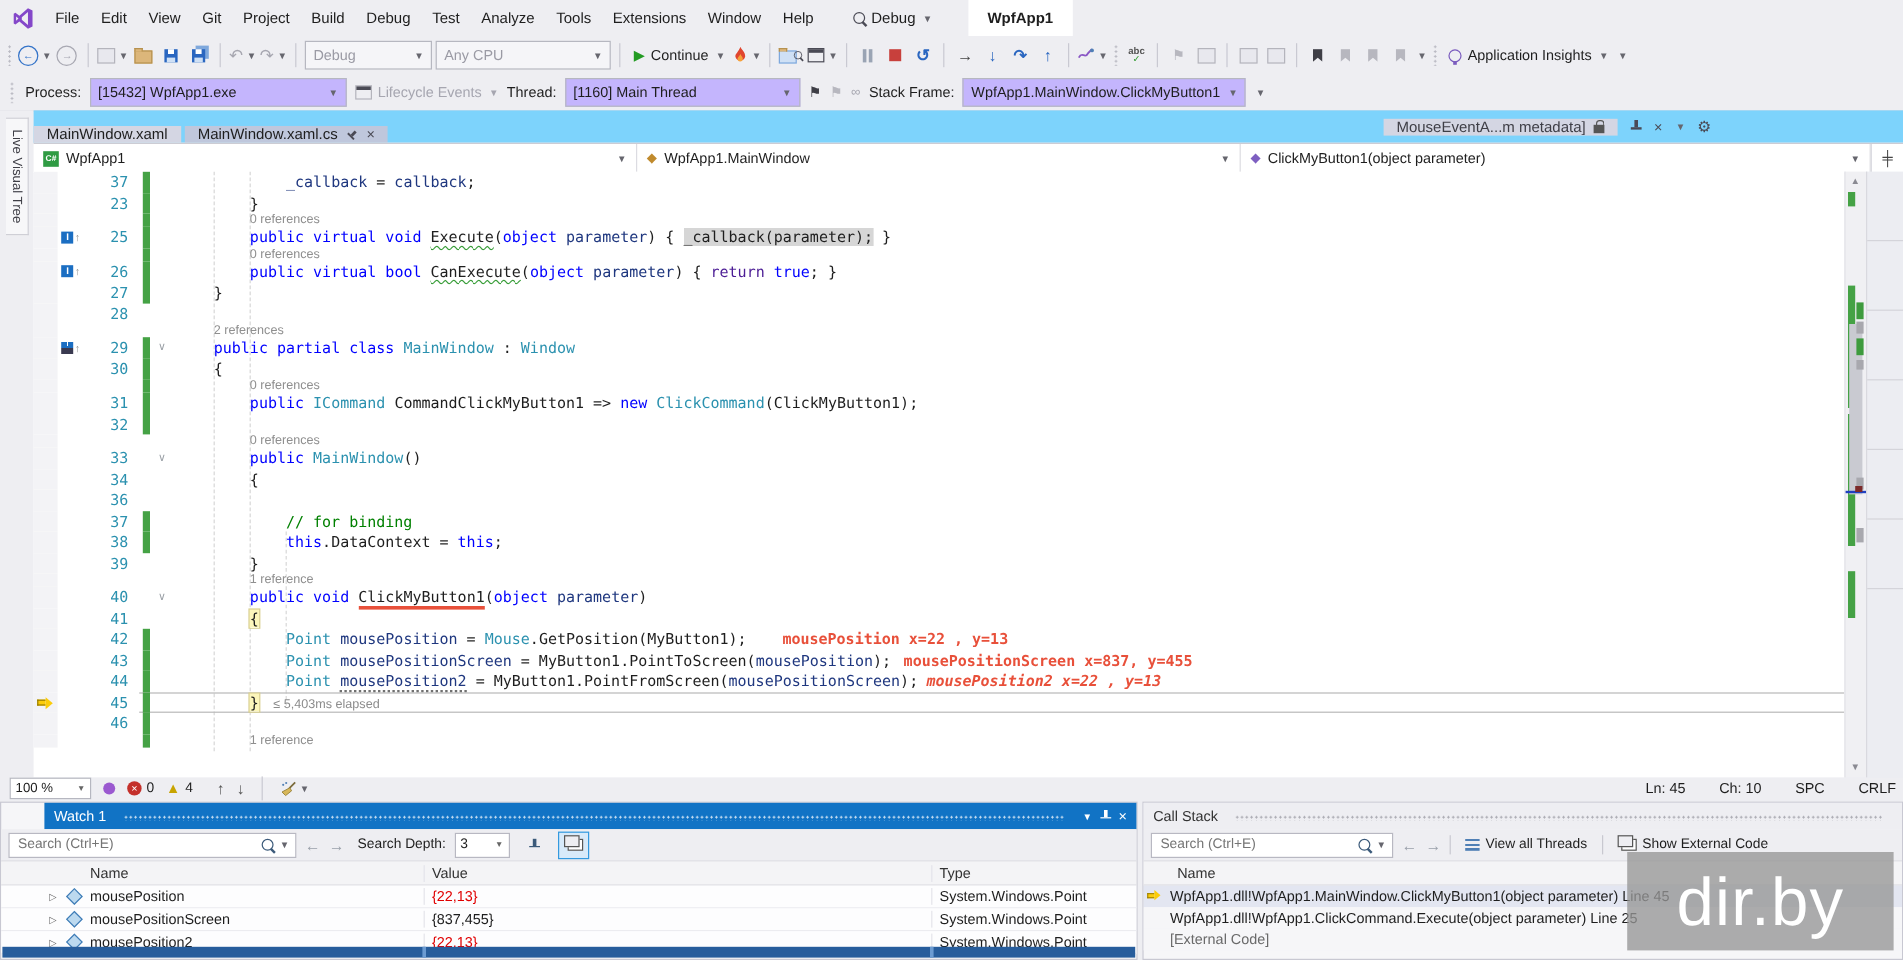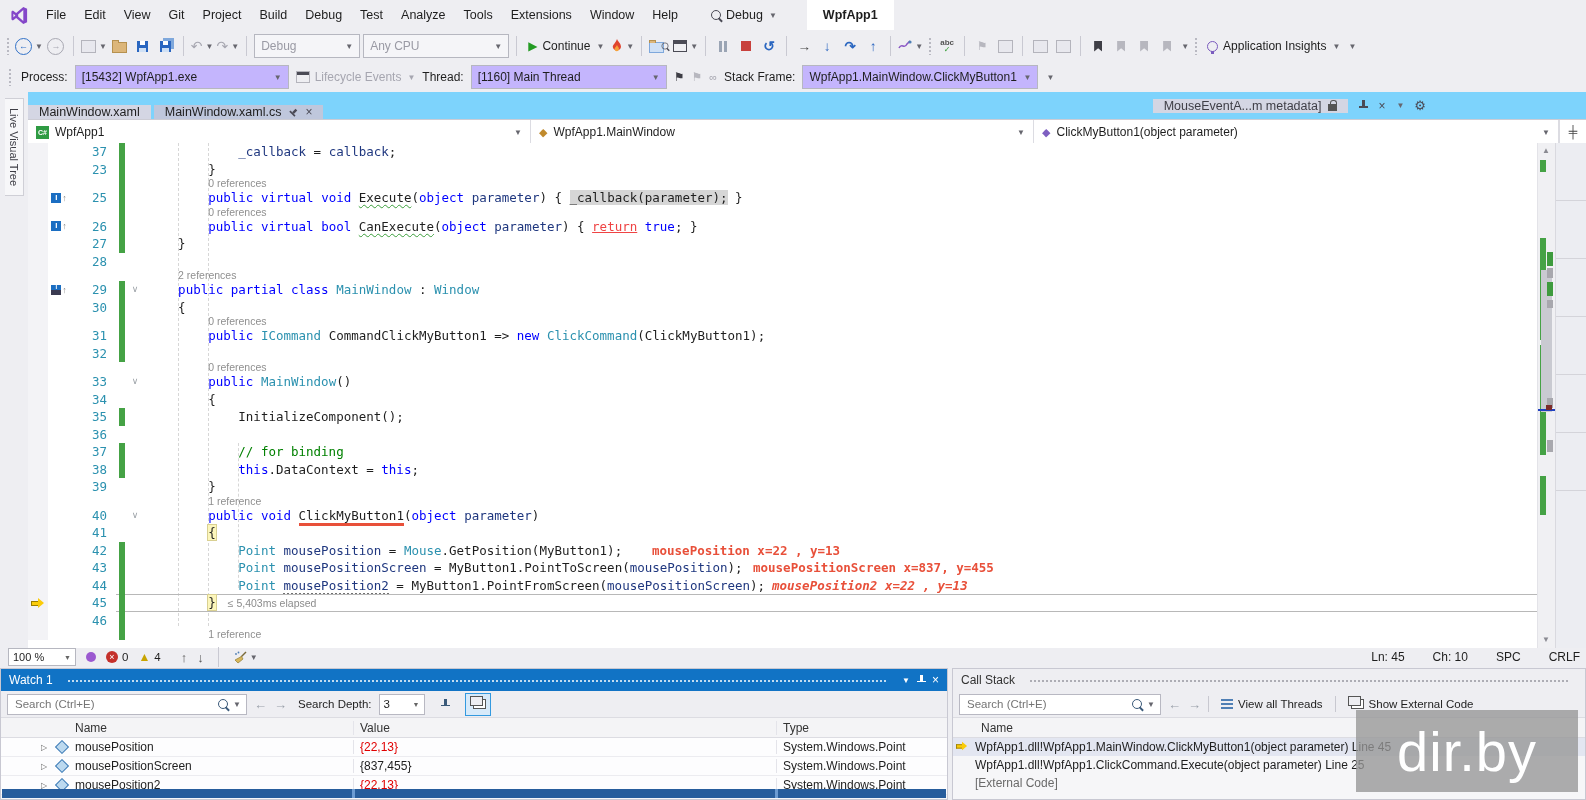--- a/index.html
+++ b/index.html
@@ -96,21 +96,21 @@
   .m-bp{width:20px;flex:none;background:#f3f3f6;}
   .m-ico{width:22px;flex:none;display:flex;align-items:center;justify-content:center;}
   .m-num{width:44px;flex:none;text-align:right;padding-right:7px;color:#2b91af;font:12.5px/17.5px "DejaVu Sans Mono",monospace;box-sizing:border-box;}
   .m-chg{width:12px;flex:none;position:relative;}
   .m-chg i{position:absolute;left:5px;top:0;bottom:0;width:6px;background:#45a245;}
   .m-fold{width:18px;flex:none;text-align:center;color:#9aa0a6;font-size:9px;line-height:17px;}
   pre.codeline{margin:0;padding:0 0 0 4px;flex:1;font:12.5px/17.5px "DejaVu Sans Mono",monospace;white-space:pre;position:relative;color:#1e1e1e;}
   .lensrow pre.codeline{font:10.5px/11px "Liberation Sans",sans-serif;color:#8f8f8f;}
   .c-p{color:#1e1e1e;}
   .c-kw{color:#0000ff;}
-  .c-ctrl{color:#ef4444;text-decoration:underline;}
+  .c-ctrl{color:#4c1d95;}
   .c-ty{color:#2b91af;}
   .c-id{color:#1f377f;}
   .c-cm{color:#008000;}
   .c-sq{text-decoration-line:underline;text-decoration-style:wavy;text-decoration-color:#3a9e3a;text-decoration-thickness:1px;text-underline-offset:2px;}
   .c-hl{background:#d6d6d6;}
   .c-br{background:#fcf6bb;box-shadow:0 0 0 1px #d9d092;}
   .c-mu{border-bottom:3px solid #e8503a;}
   .c-dot{border-bottom:2px dotted #707070;}
   .ann{position:absolute;top:0;color:#e8503a;font-weight:bold;font-family:"DejaVu Sans Mono",monospace;font-size:12.5px;}
   .erow[data-line="42"] .ann{left:508px;}
@@ -140,21 +140,21 @@
   .warnico{color:#c8a400;font-size:12px;}
   .health{width:10px;height:10px;border-radius:50%;background:#9b59d0;}
   #status-right{position:absolute;right:14px;display:flex;gap:28px;font-size:12px;}
 
   
   #bottom{position:absolute;left:0;top:668px;width:1586px;height:132px;background:#eeeef2;}
   .panel{position:absolute;top:0;height:132px;border:1px solid #c8c8d2;box-sizing:border-box;background:#f6f6f8;}
   #watch{left:0;width:948px;}
   #csk{left:952px;width:634px;}
   .ptitle{height:22px;display:flex;align-items:center;padding:0 8px;font-size:12px;gap:6px;}
-  #watch .ptitle{background:#1173c5;color:#fff;}
+  #watch .ptitle{background:#1173c5;color:#fff;margin-left:36px;}
   #csk .ptitle{background:#eeeef2;color:#333;}
   .dots{flex:1;height:5px;margin:2px 8px 0;background-image:radial-gradient(circle,rgba(255,255,255,.75) 0.8px,transparent 0.9px);background-size:4px 4px;}
   #csk .dots{background-image:radial-gradient(circle,rgba(120,120,130,.55) 0.8px,transparent 0.9px);}
   .ptools{height:26px;display:flex;align-items:center;gap:7px;background:#eeeef2;border-bottom:1px solid #dcdce2;padding:0 6px;}
   .sbox{display:flex;align-items:center;background:#fff;border:1px solid #b8b8c2;height:19px;padding:0 5px;gap:4px;}
   .sbox input{border:none;outline:none;flex:1;font-size:11.5px;color:#444;background:transparent;font-family:"Liberation Sans",sans-serif;}
   .sbox .mag{border-color:#3b5a7a;}
   .sbox .mag::after{background:#3b5a7a;}
   .nav{color:#9aa0aa;font-size:13px;}
   .minicombo{width:36px;height:19px;background:#fff;border:1px solid #b8b8c2;display:flex;align-items:center;padding:0 4px;font-size:11.5px;}
@@ -595,30 +595,20 @@
           <pre class="codeline"><span class="c-p">        </span><span class="c-kw">public</span><span class="c-p"> </span><span class="c-ty">MainWindow</span><span class="c-p">()</span></pre>
         </div>
         <div class="erow" data-line="34">
           <div class="m-bp"></div>
           <div class="m-ico"></div>
           <div class="m-num">34</div>
           <div class="m-chg"></div>
           <div class="m-fold"></div>
           <pre class="codeline"><span class="c-p">        {</span></pre>
         </div>
-        <div class="erow" data-line="35">
-          <div class="m-bp"></div>
-          <div class="m-ico"></div>
-          <div class="m-num">35</div>
-          <div class="m-chg">
-            <i></i>
-          </div>
-          <div class="m-fold"></div>
-          <pre class="codeline"><span class="c-p">            InitializeComponent();</span></pre>
-        </div>
         <div class="erow" data-line="36">
           <div class="m-bp"></div>
           <div class="m-ico"></div>
           <div class="m-num">36</div>
           <div class="m-chg"></div>
           <div class="m-fold"></div>
           <pre class="codeline"></pre>
         </div>
         <div class="erow" data-line="37">
           <div class="m-bp"></div>

